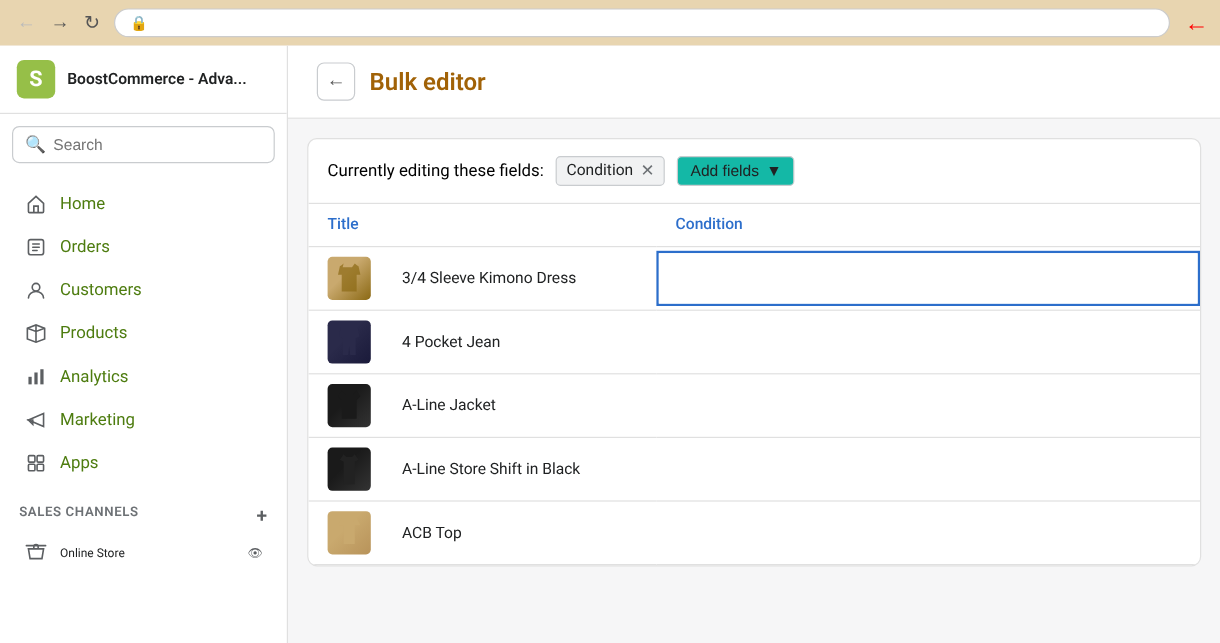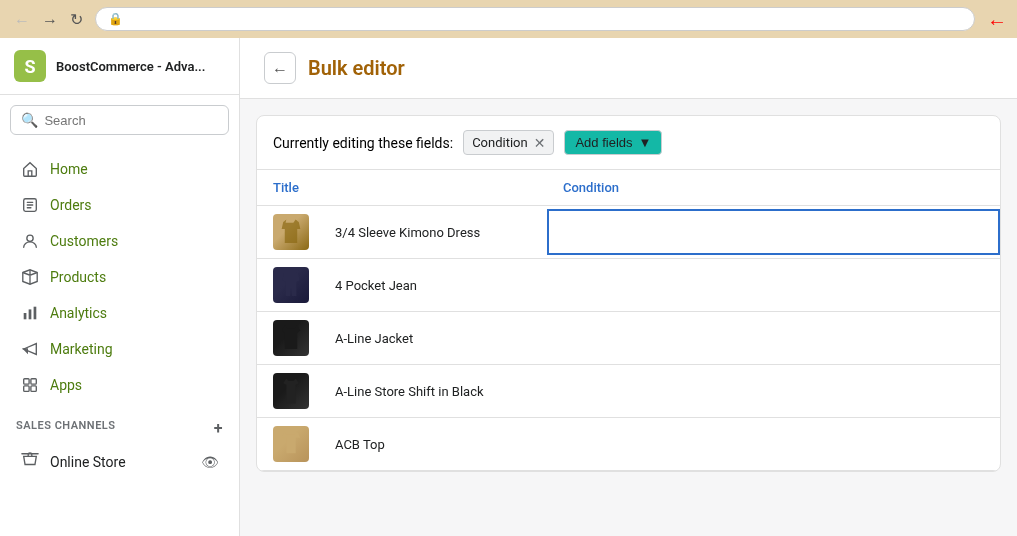--- a/index.html
+++ b/index.html
@@ -100,26 +100,26 @@
       color: #6d7175;
       padding: 10px 16px 4px;
       letter-spacing: 0.5px;
       display: flex;
       justify-content: space-between;
     }
     .section-label .add-btn { color: #5c5f62; cursor: pointer; font-size: 16px; }
 
     .nav-item-sub {
       display: flex;
-      align-items: flex-end;
+      align-items: center;
       gap: 10px;
       padding: 8px 14px;
       cursor: pointer;
       color: #202223;
-      font-size: 14px;
+      font-size: 10px;
       margin: 0 6px;
     }
     .nav-item-sub .nav-icon { width: 20px; height: 20px; display: flex; align-items: center; justify-content: center; }
     .nav-item-sub .sub-actions { margin-left: auto; color: #5c5f62; }
 
     
     .main-content { flex: 1; overflow-y: auto; background: #f6f6f7; }
 
     .bulk-editor-header {
       background: white;

